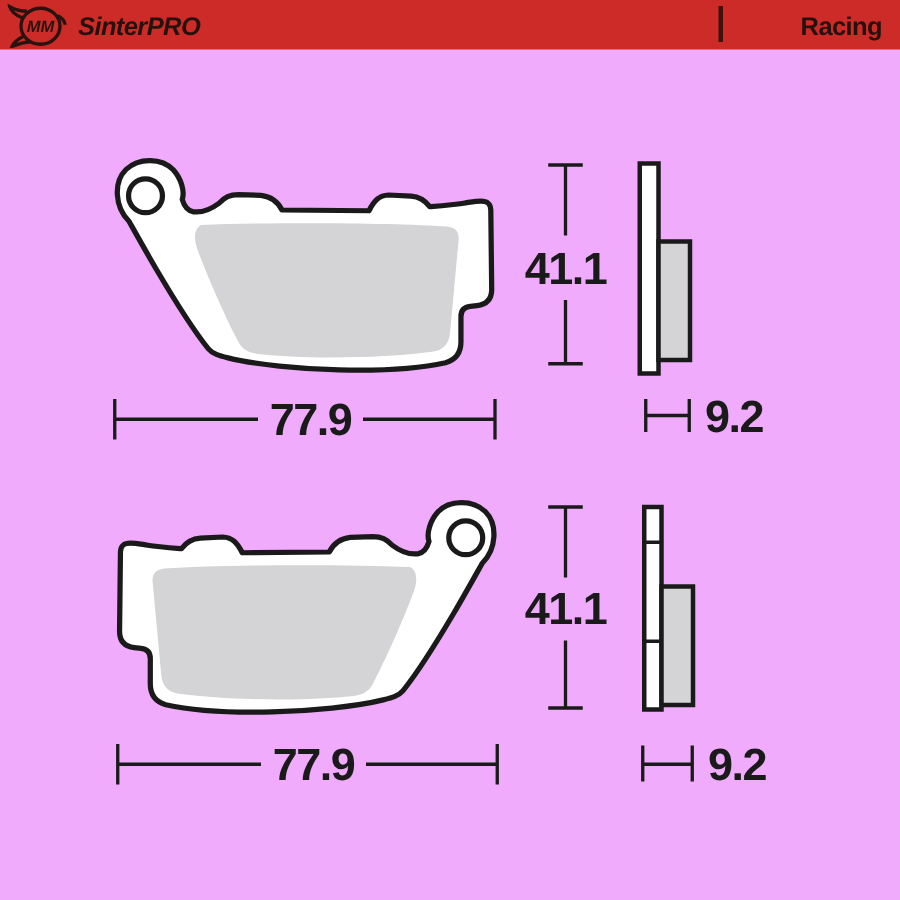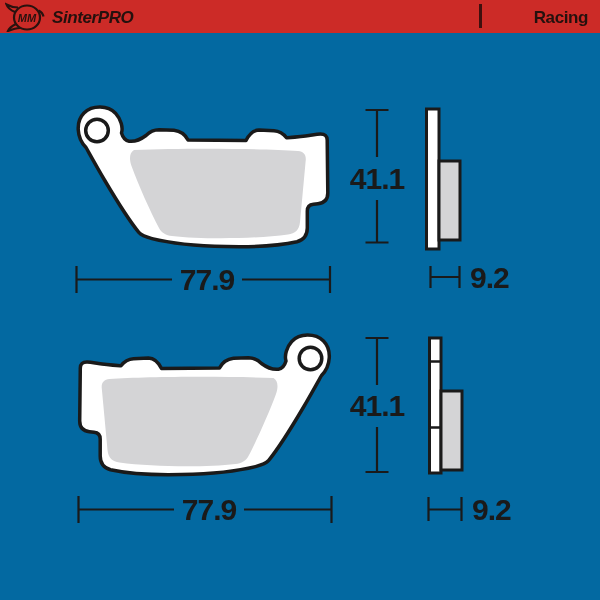--- a/index.html
+++ b/index.html
@@ -1,17 +1,17 @@
 <!DOCTYPE html>
 <html><head>
 <meta charset="utf-8">
 <style>
   html,body{margin:0;padding:0;background:#ffffff;}
   .page{
-    position:relative;width:600px;height:600px;background:#0369a1;overflow:hidden;
+    position:relative;width:600px;height:600px;background:#f0abfc;overflow:hidden;
     font-family:"Liberation Sans",sans-serif;
   }
   
   .header{
     position:absolute;left:0;top:0;width:600px;height:33px;
     background:#CC2B27;z-index:2;
   }
   .logo{position:absolute;left:5px;top:2px;}
   .brand{
     position:absolute;left:52px;top:0;height:33px;line-height:35px;

